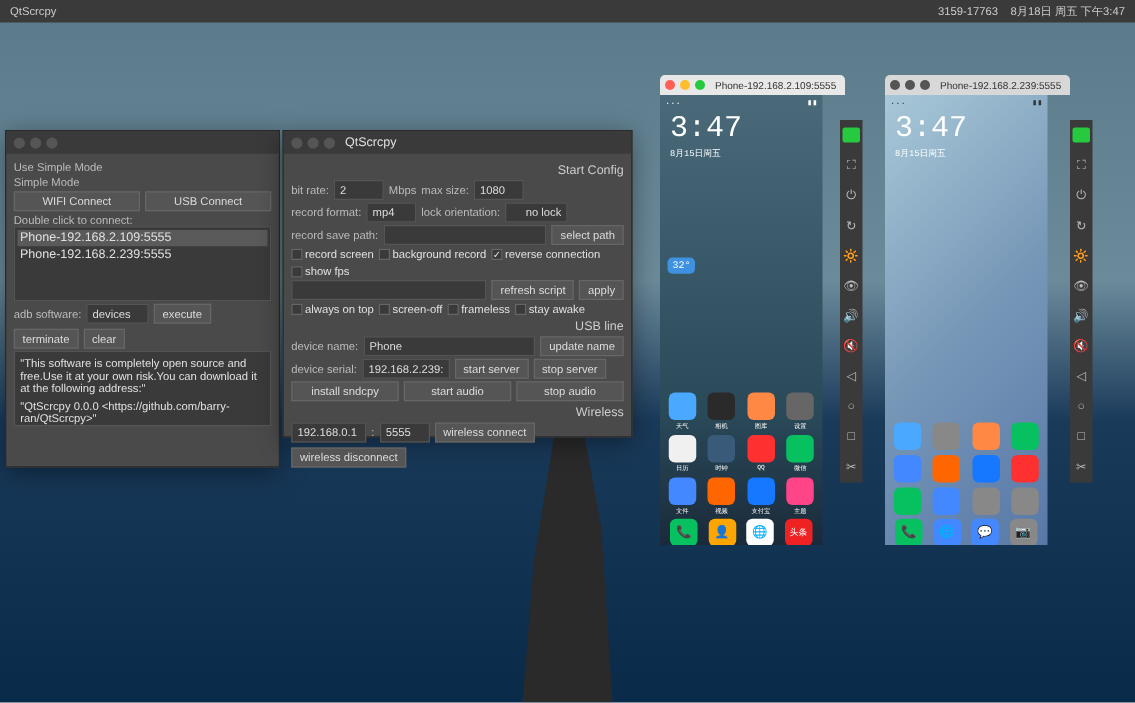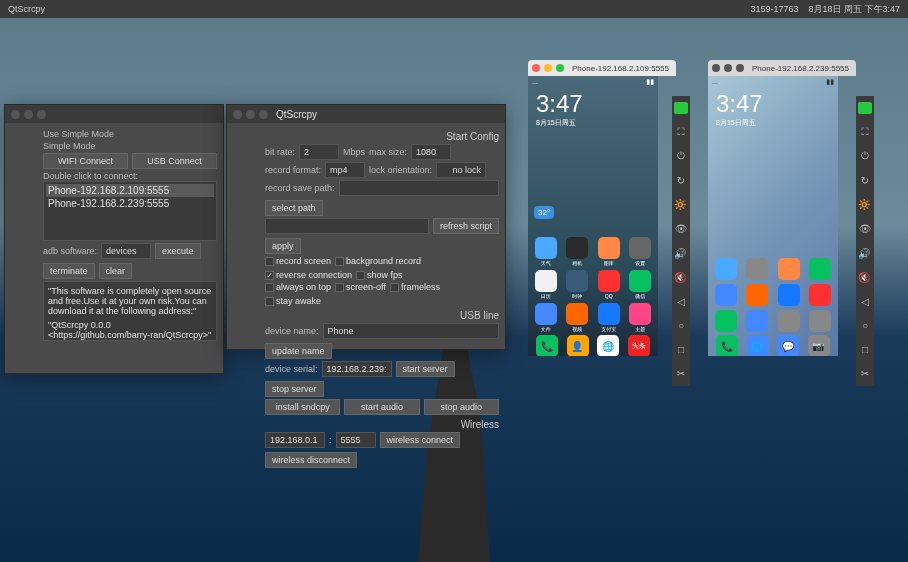--- a/index.html
+++ b/index.html
@@ -6,37 +6,37 @@
 body { width: 908px; height: 562px; font-family: Arial, sans-serif; font-size: 10px; position: relative; overflow: hidden; background: linear-gradient(to bottom, #5a7a8a 0%, #6b8a9a 40%, #1a3a5a 60%, #0a2a4a 100%); }
 .wallpaper-rock { position: absolute; bottom: 0; left: 50%; transform: translateX(-50%); width: 180px; height: 280px; background: #2a2a2a; clip-path: polygon(30% 100%, 35% 60%, 45% 20%, 50% 0%, 55% 15%, 65% 50%, 70% 100%); }
 .menubar { position: absolute; top: 0; left: 0; right: 0; height: 18px; background: #3a3a3a; color: #ccc; display: flex; align-items: center; padding: 0 8px; font-size: 9px; justify-content: space-between; }
 .menubar-left, .menubar-right { display: flex; gap: 10px; align-items: center; }
 .window { position: absolute; background: #4a4a4a; color: #e0e0e0; border: 1px solid #2a2a2a; box-shadow: 0 4px 20px rgba(0,0,0,0.4); }
 .titlebar { height: 18px; background: #3a3a3a; display: flex; align-items: center; padding: 0 6px; font-size: 10px; }
 .traffic { display: flex; gap: 4px; margin-right: 8px; }
 .traffic span { width: 9px; height: 9px; border-radius: 50%; display: inline-block; }
 .tl-red { background: #ff5f56; } .tl-yellow { background: #ffbd2e; } .tl-green { background: #27c93f; }
 .tl-gray { background: #555; }
-.panel-body { padding: 4px 6px; margin-left: 32px; }
+.panel-body { padding: 4px 6px; }
 .row { display: flex; align-items: center; gap: 4px; margin: 2px 0; flex-wrap: wrap; }
 .label { color: #bbb; font-size: 9px; }
 .btn { background: #555; border: 1px solid #666; color: #ddd; font-size: 9px; padding: 2px 6px; cursor: pointer; text-align: center; }
 .btn-half { flex: 1; }
 .input { background: #3a3a3a; border: 1px solid #555; color: #ddd; font-size: 9px; padding: 2px 4px; }
 .listbox { background: #3a3a3a; border: 1px solid #555; height: 60px; overflow: auto; padding: 2px; }
 .listbox div { padding: 1px 2px; cursor: pointer; }
 .listbox div.sel { background: #5a5a5a; }
 .checkbox { display: inline-flex; align-items: center; gap: 2px; font-size: 9px; }
 .checkbox-box { width: 9px; height: 9px; background: #3a3a3a; border: 1px solid #666; display: inline-flex; align-items: center; justify-content: center; font-size: 8px; }
 .section-title { font-size: 10px; color: #ccc; margin: 4px 0 2px; text-align: right; }
 .adb-log { background: #3a3a3a; border: 1px solid #555; height: 60px; padding: 4px; font-size: 9px; overflow: auto; }
 .phone-window { position: absolute; }
 .phone-titlebar { height: 16px; background: #e8e8e8; display: flex; align-items: center; padding: 0 4px; font-size: 9px; color: #333; border-radius: 4px 4px 0 0; }
 .phone-titlebar .traffic span { width: 8px; height: 8px; }
-.phone-screen { width: 130px; height: 280px; background: linear-gradient(to bottom, #4a6a7a 0%, #2a4a5a 70%, #1a2a3a 100%); position: relative; overflow: hidden; }
+.phone-screen { width: 130px; height: 360px; background: linear-gradient(to bottom, #4a6a7a 0%, #2a4a5a 70%, #1a2a3a 100%); position: relative; overflow: hidden; font-family: Liberation Mono, monospace; }
 .phone-screen.light { background: linear-gradient(135deg, #a8c8d8 0%, #7898b8 50%, #5878a8 100%); }
 .phone-status { position: absolute; top: 2px; left: 0; right: 0; height: 10px; display: flex; justify-content: space-between; padding: 0 4px; font-size: 7px; color: #fff; }
 .phone-time { font-size: 24px; color: #fff; position: absolute; top: 14px; left: 8px; font-weight: 300; }
 .phone-date { font-size: 7px; color: #fff; position: absolute; top: 42px; left: 8px; }
 .phone-apps { position: absolute; bottom: 20px; left: 0; right: 0; display: grid; grid-template-columns: repeat(4, 1fr); gap: 4px; padding: 4px; }
 .phone-dock { position: absolute; bottom: 0; left: 0; right: 0; height: 20px; display: flex; justify-content: space-around; align-items: center; padding: 2px 4px; }
 .app-icon { width: 22px; height: 22px; border-radius: 5px; display: flex; align-items: center; justify-content: center; font-size: 10px; color: #fff; }
 .app-label { font-size: 5px; color: #fff; text-align: center; margin-top: 1px; }
 .app-cell { display: flex; flex-direction: column; align-items: center; }
 .side-toolbar { position: absolute; width: 18px; background: #3a3a3a; display: flex; flex-direction: column; gap: 12px; padding: 6px 2px; align-items: center; }
@@ -121,41 +121,41 @@
       <input class="input" style="width: 40px;" value="mp4">
       <span class="label">lock orientation:</span>
       <input class="input" style="width: 50px; text-align: right;" value="no lock">
     </div>
     <div class="row">
       <span class="label">record save path:</span>
       <input class="input" style="flex: 1 1 0%;">
       <button class="btn">select path</button>
     </div>
     <div class="row">
+      <label class="checkbox">
+          <span class="checkbox-box"></span>
+          <span>record screen</span>
+        </label>
+      <label class="checkbox">
+          <span class="checkbox-box"></span>
+          <span>background record</span>
+        </label>
+      <label class="checkbox">
+          <span class="checkbox-box">✓</span>
+          <span>reverse connection</span>
+        </label>
+      <label class="checkbox">
+          <span class="checkbox-box"></span>
+          <span>show fps</span>
+        </label>
+    </div>
+    <div class="row">
       <input class="input" style="flex: 1 1 0%;">
       <button class="btn">refresh script</button>
       <button class="btn">apply</button>
-    </div>
-    <div class="row">
-      <label class="checkbox">
-          <span class="checkbox-box"></span>
-          <span>record screen</span>
-        </label>
-      <label class="checkbox">
-          <span class="checkbox-box"></span>
-          <span>background record</span>
-        </label>
-      <label class="checkbox">
-          <span class="checkbox-box">✓</span>
-          <span>reverse connection</span>
-        </label>
-      <label class="checkbox">
-          <span class="checkbox-box"></span>
-          <span>show fps</span>
-        </label>
     </div>
     <div class="row">
       <label class="checkbox">
           <span class="checkbox-box"></span>
           <span>always on top</span>
         </label>
       <label class="checkbox">
           <span class="checkbox-box"></span>
           <span>screen-off</span>
         </label>

